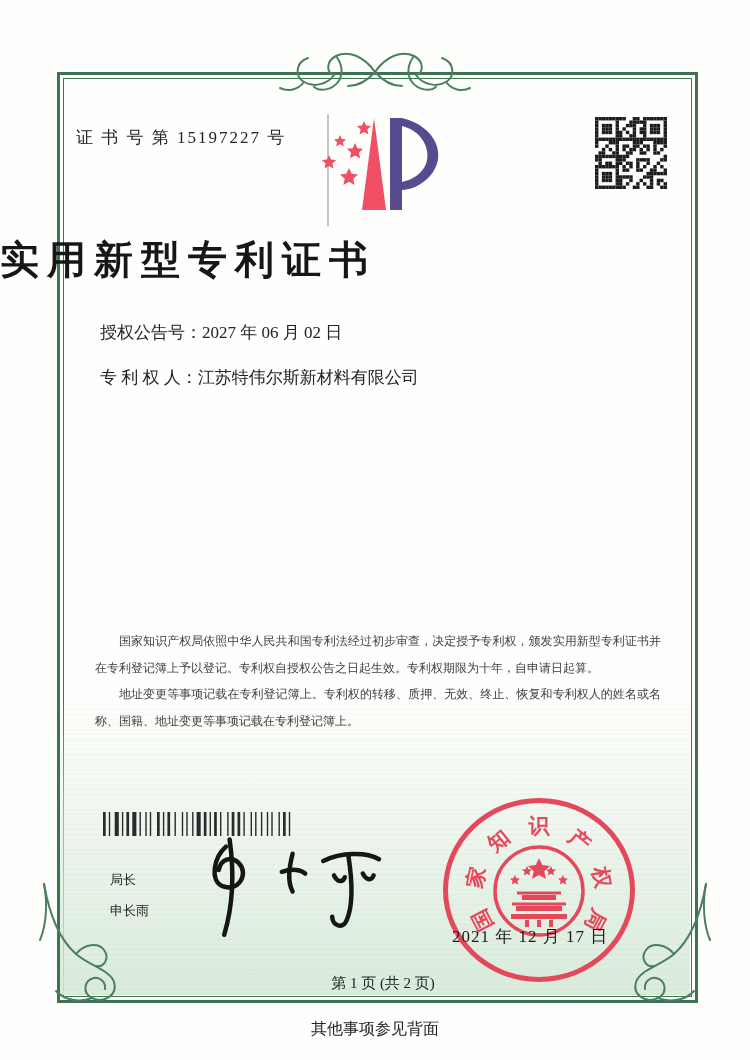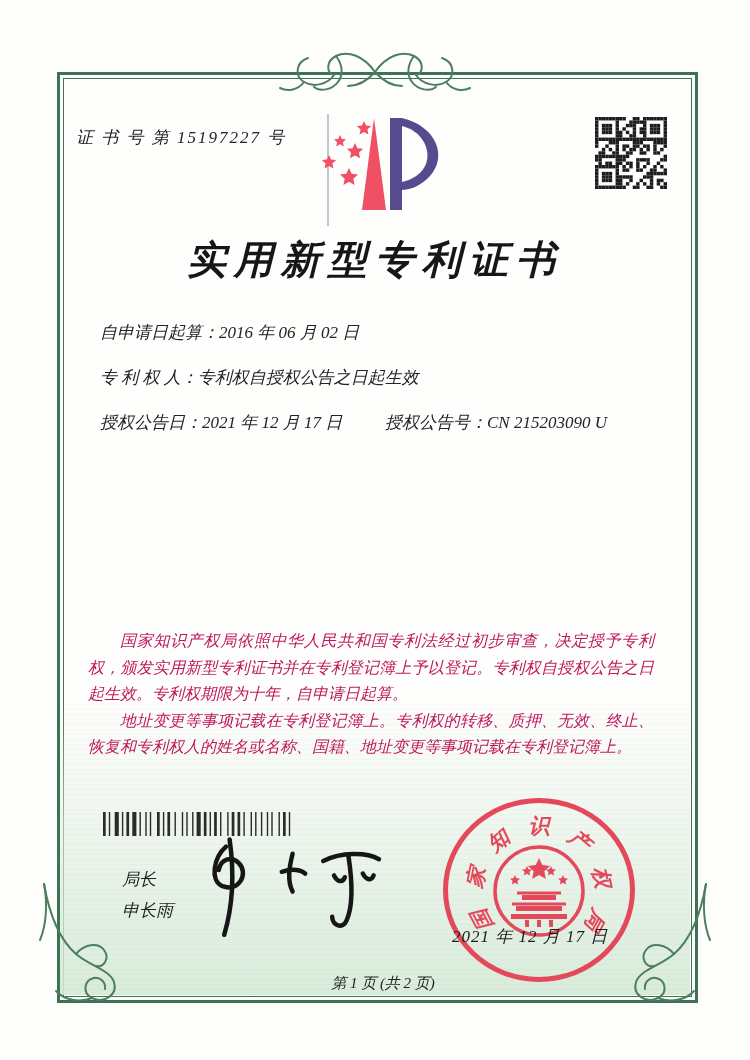--- a/index.html
+++ b/index.html
@@ -1,21 +1,20 @@
 <!DOCTYPE html>
 <html><head>
 <meta charset="utf-8">
 <style>
   html,body{margin:0;padding:0;background:#ffffff;}
   .page{
     position:relative;width:750px;height:1060px;overflow:hidden;
     background:#fefefc;
     font-family:"Liberation Serif","DejaVu Serif",serif;
     color:#232323;
-    font-style:italic;
   }
   
   .border-outer{
     position:absolute;left:57px;top:72px;width:635px;height:925px;
     border:3px solid #3c7355;
   }
   .border-inner{
     position:absolute;left:3px;top:3px;right:3px;bottom:3px;
     border:1px solid #3c7355;
   }
@@ -27,37 +26,37 @@
     pointer-events:none;
   }
   .ornament{position:absolute;}
   .ornament svg path{fill:none;stroke:#4c7f5f;stroke-width:2;stroke-linecap:round;}
   
   .cert-no{position:absolute;left:76px;top:126px;font-size:17px;letter-spacing:2px;}
   .logo{position:absolute;left:298px;top:110px;}
   .qr{position:absolute;left:595px;top:117px;width:72px;height:72px;}
   .qr rect{fill:#1d1d1d;}
   .title{
-    position:absolute;left:0;top:233px;width:100%;text-align:center;
+    position:absolute;left:0;top:233px;width:100%;text-align:left;
     font-size:39px;font-weight:bold;letter-spacing:8px;color:#161616;
   }
   
   .fields{position:absolute;left:100px;top:322px;width:560px;font-size:17px;}
   .field-row{position:relative;height:45px;line-height:22px;white-space:nowrap;}
   .field-row .second{position:absolute;left:285px;top:0;}
   
   .body-text{
-    position:absolute;left:88px;top:628px;width:566px;
-    font-size:16px;line-height:26.5px;text-align:justify;color:#be185d;
+    position:absolute;left:95px;top:628px;width:566px;
+    font-size:12px;line-height:26.5px;text-align:justify;color:#404040;
   }
   .body-text p{margin:0;text-indent:2em;}
   
   .barcode{position:absolute;left:103px;top:812px;width:192px;height:24px;overflow:hidden;}
   .barcode rect{fill:#2b2b2b;}
-  .signer{position:absolute;left:122px;top:864px;font-size:17px;line-height:31px;}
+  .signer{position:absolute;left:110px;top:864px;font-size:13px;line-height:31px;}
   .signature{position:absolute;left:198px;top:834px;}
   .signature path{fill:none;stroke:#161616;stroke-width:5;stroke-linecap:round;stroke-linejoin:round;}
   .seal{
     position:absolute;left:443px;top:798px;width:182px;height:174px;
     border:5px solid #e4495b;border-radius:50%;
   }
   .seal-arc{position:absolute;left:0;top:0;width:100%;height:100%;}
   .seal-arc span{
     position:absolute;left:50%;top:50%;width:24px;height:24px;margin:-12px 0 0 -12px;
     text-align:center;font-size:21px;font-weight:bold;color:#e4495b;
@@ -389,28 +388,24 @@
       <rect x="51.0" y="68.0" width="3.4" height="3.4"></rect>
       <rect x="54.4" y="68.0" width="3.4" height="3.4"></rect>
       <rect x="64.6" y="68.0" width="3.4" height="3.4"></rect>
       <rect x="68.0" y="68.0" width="3.4" height="3.4"></rect>
     </svg>
 
   <div class="title">实用新型专利证书</div>
 
   <div class="fields">
     <div class="field-row">
-      <span>自申请日起算：</span><span>2016 年 06 月 02 日</span>
+      <span>授权公告号：</span><span>2027 年 06 月 02 日</span>
     </div>
     <div class="field-row">
-      <span>专 利 权 人：</span><span>专利权自授权公告之日起生效</span>
-    </div>
-    <div class="field-row">
-      <span><span>授权公告日：</span><span>2021 年 12 月 17 日</span></span>
-      <span class="second"><span>授权公告号：</span><span>CN 215203090 U</span></span>
+      <span>专 利 权 人：</span><span>江苏特伟尔斯新材料有限公司</span>
     </div>
   </div>
 
   <div class="body-text">
     <p>国家知识产权局依照中华人民共和国专利法经过初步审查，决定授予专利权，颁发实用新型专利证书并在专利登记簿上予以登记。专利权自授权公告之日起生效。专利权期限为十年，自申请日起算。</p>
     <p>地址变更等事项记载在专利登记簿上。专利权的转移、质押、无效、终止、恢复和专利权人的姓名或名称、国籍、地址变更等事项记载在专利登记簿上。</p>
   </div>
 
   <svg class="barcode" id="barcode-svg" viewBox="0 0 192 24">
       <rect x="0.0" y="0" width="2.7" height="24"></rect>
@@ -491,14 +486,15 @@
         <rect x="-28" y="23" width="56" height="5"></rect>
         <rect x="-14" y="29" width="4" height="7"></rect>
         <rect x="-2" y="29" width="4" height="7"></rect>
         <rect x="10" y="29" width="4" height="7"></rect>
       </svg>
     </div>
   </div>
   <div class="seal-date">2021 年 12 月 17 日</div>
 
   <div class="page-info">第 1 页 (共 2 页)</div>
+  <div class="footer-note">其他事项参见背面</div>
 
 </div>
 
 </body></html>

